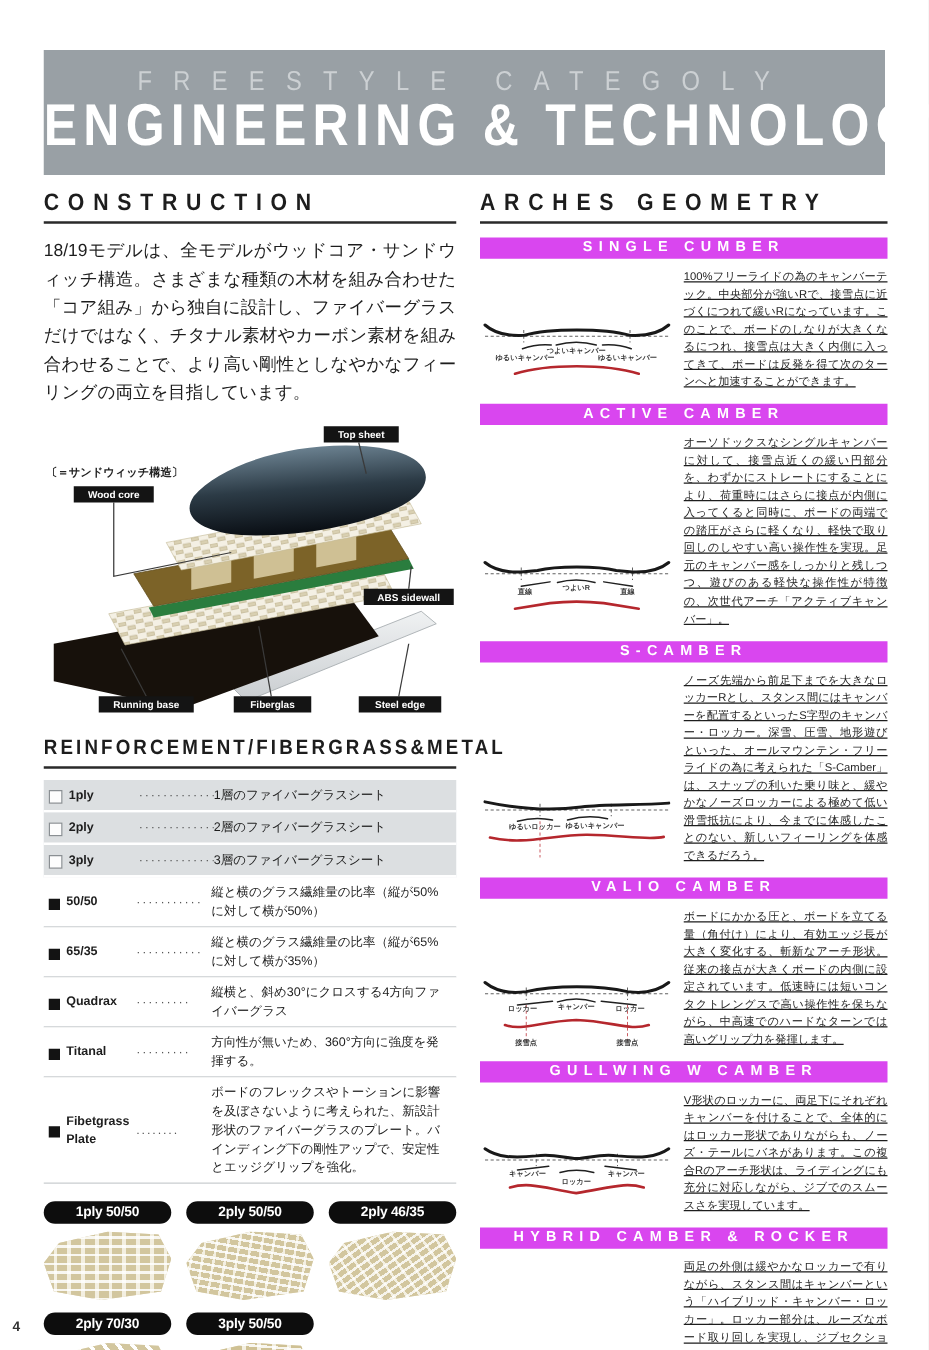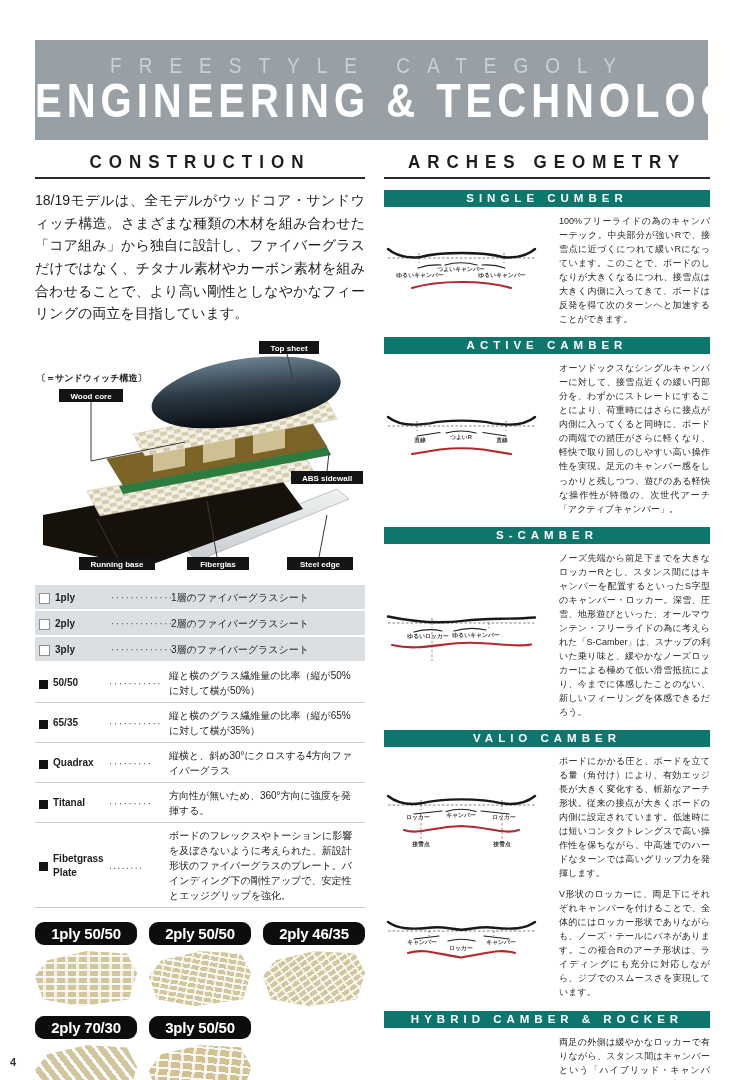--- a/index.html
+++ b/index.html
@@ -8,21 +8,21 @@
   
   .header{position:absolute;left:35px;top:40px;width:673px;height:100px;background:#99a0a5;
           text-align:center;}
   .header-cat{display:inline-block;margin-top:15px;font-size:19px;font-weight:400;
               letter-spacing:17px;color:#ccd0d3;transform:scaleY(1.15);white-space:nowrap;}
   .header-title{display:inline-block;font-size:40px;font-weight:bold;letter-spacing:5px;
                 color:#ffffff;transform:scaleY(1.18);margin-top:2px;white-space:nowrap;}
   
   .col-left{position:absolute;left:35px;top:152px;width:330px;}
   .col-right{position:absolute;left:384px;top:152px;width:326px;}
-  .col-heading{text-align:center;}
+  .col-heading{text-align:left;}
   .col-heading span{display:inline-block;font-size:17px;font-weight:bold;letter-spacing:7px;
                     transform:scaleY(1.12);white-space:nowrap;}
   .rule{border-bottom:2px solid #2a2a2a;margin-top:5px;}
   
   .intro{margin-top:10px;font-size:14px;line-height:1.62;text-align:justify;font-weight:500;}
   .cons-svg{display:block;margin-top:6px;}
   .svg-note{font-size:9px;font-weight:bold;fill:#222;}
   .svg-labelbox{fill:#141414;}
   .svg-labeltext{font-size:8px;fill:#fff;text-anchor:middle;font-weight:bold;}
   .leader{stroke:#3a3a3a;stroke-width:1;fill:none;}
@@ -35,44 +35,44 @@
   .reinf-row.shaded{background:#dcdfe1;border-bottom:2px solid #fff;}
   .marker{width:9px;height:9px;flex:none;margin-top:2px;}
   .marker.open{background:#fdfdfd;border:1px solid #8a8f93;}
   .marker.filled{background:#131313;}
   .term{font-weight:bold;width:56px;flex:none;margin-left:5px;line-height:1.35;}
   .dots{width:60px;flex:none;color:#555;letter-spacing:1.5px;overflow:hidden;white-space:nowrap;}
   .desc{flex:1;font-weight:500;line-height:1.5;}
   
   .swatch-grid{display:grid;grid-template-columns:repeat(3,1fr);gap:10px 12px;margin-top:14px;}
   .swatch-label{background:#0d0d0d;color:#fff;border-radius:9px;text-align:center;
-                font-weight:bold;font-size:15px;letter-spacing:-0.2px;padding:3px 0;white-space:nowrap;}
+                font-weight:bold;font-size:11px;letter-spacing:-0.2px;padding:3px 0;white-space:nowrap;}
   .swatch-art{height:57px;margin-top:4px;}
   .blob{clip-path:polygon(12% 20%,50% 4%,90% 8%,100% 42%,92% 88%,45% 100%,8% 88%,0% 48%);}
   .sw-w1{background-color:#e0d7ba;background-image:
       repeating-linear-gradient(0deg,rgba(255,255,255,.85) 0 2px,transparent 2px 7px),
       repeating-linear-gradient(90deg,#d2c69e 0 8px,#f3efe1 8px 11px);}
   .sw-w2{background-color:#e6dfc6;background-image:
       repeating-linear-gradient(10deg,rgba(255,255,255,.85) 0 2px,transparent 2px 6px),
       repeating-linear-gradient(100deg,#d2c69e 0 7px,#f3efe1 7px 9px);}
   .sw-w3{background-color:#e6dfc6;background-image:
       repeating-linear-gradient(-35deg,rgba(255,255,255,.8) 0 2px,transparent 2px 6px),
       repeating-linear-gradient(55deg,#d2c69e 0 7px,#f3efe1 7px 9px);}
   .sw-w4{background-color:#efe9d6;background-image:
       repeating-linear-gradient(52deg,#d2c69e 0 6px,#ffffff 6px 9px);}
   .sw-w5{background-color:#e0d7ba;background-image:
       repeating-linear-gradient(5deg,rgba(255,255,255,.85) 0 2px,transparent 2px 8px),
       repeating-linear-gradient(95deg,#cfc194 0 9px,#f3efe1 9px 12px);}
   .sw-w6{background-color:#efe9d6;background-image:
       repeating-linear-gradient(40deg,#d2c69e 0 6px,#ffffff 6px 8px),
       repeating-linear-gradient(130deg,rgba(210,198,158,.5) 0 4px,transparent 4px 10px);}
   
-  .arch-banner{background:#0f766e;color:#fff;text-align:center;font-size:11.5px;font-weight:bold;
+  .arch-banner{background:#d946ef;color:#fff;text-align:center;font-size:11.5px;font-weight:bold;
                letter-spacing:5px;padding:2px 0 3px;margin-top:11px;white-space:nowrap;}
-  .arch-body{display:flex;gap:20px;margin-top:7px;align-items:center;}
+  .arch-body{display:flex;gap:8px;margin-top:7px;align-items:flex-end;text-decoration:underline;}
   .arch-svg{width:155px;flex:none;}
   .arch-text{flex:1;font-size:9px;line-height:1.56;text-align:justify;font-weight:500;color:#252525;}
   .board{fill:none;stroke:#191919;stroke-width:2.4;stroke-linecap:round;}
   .dash{stroke:#4a4a4a;stroke-width:0.7;stroke-dasharray:2.5 2;}
   .rdash{stroke:#c2444a;stroke-width:0.7;stroke-dasharray:2.5 2;}
   .accent{fill:none;stroke:#202020;stroke-width:1.2;stroke-linecap:round;}
   .redline{fill:none;stroke:#b5272d;stroke-width:2.1;stroke-linecap:round;}
   .dlabel{font-size:5.8px;fill:#3a3a3a;text-anchor:middle;font-weight:600;}
   
   .page-num{position:absolute;left:10px;top:1056px;font-size:11px;font-weight:bold;color:#333;}
@@ -149,20 +149,24 @@
 
       <line x1="182" y1="218" x2="172" y2="162" class="leader"></line>
       <rect x="152" y="218" width="62" height="13" class="svg-labelbox"></rect>
       <text x="183" y="227.5" class="svg-labeltext">Fiberglas</text>
 
       <line x1="284" y1="218" x2="292" y2="176" class="leader"></line>
       <rect x="252" y="218" width="66" height="13" class="svg-labelbox"></rect>
       <text x="285" y="227.5" class="svg-labeltext">Steel edge</text>
     </svg>
 
+    <div class="reinf-heading">
+      <span>REINFORCEMENT/FIBERGRASS&amp;METAL</span>
+      <div class="rule"></div>
+    </div>
     <div class="reinf-list">
   <div class="reinf-row shaded">
     <span class="marker open"></span>
     <span class="term">1ply</span>
     <span class="dots">·············</span>
     <span class="desc">1層のファイバーグラスシート</span>
   </div>
 
   <div class="reinf-row shaded">
     <span class="marker open"></span>
@@ -327,20 +331,21 @@
               <text class="dlabel" x="77" y="31">キャンバー</text>
               <text class="dlabel" x="120" y="33">ロッカー</text>
               <text class="dlabel" x="37" y="60">接雪点</text>
               <text class="dlabel" x="118" y="60">接雪点</text>
             </svg>
       <div class="arch-text">ボードにかかる圧と、ボードを立てる量（角付け）により、有効エッジ長が大きく変化する、斬新なアーチ形状。従来の接点が大きくボードの内側に設定されています。低速時には短いコンタクトレングスで高い操作性を保ちながら、中高速でのハードなターンでは高いグリップ力を発揮します。</div>
     </div>
   </div>
 
   <div class="arch-section">
+    <div class="arch-banner">GULLWING W CAMBER</div>
     <div class="arch-body">
       <svg class="arch-svg" width="155" height="62" viewBox="0 0 155 62">
               <line x1="4" y1="19" x2="151" y2="19" class="dash"></line>
               <line x1="45" y1="14" x2="45" y2="24" class="dash"></line>
               <line x1="110" y1="14" x2="110" y2="24" class="dash"></line>
               <path d="M4,10 C14,17 27,17.6 45,15.7 C59,13.8 67,17.4 77.5,17.8 C88,17.4 96,13.8 110,15.7 C128,17.6 141,17 151,10" class="board"></path>
               <path d="M30,27 L55,24" class="accent"></path>
               <path d="M64,29 Q77,25.5 91,29" class="accent"></path>
               <path d="M125,27 L100,24" class="accent"></path>
               <path d="M24,41 C39,36.5 50,41 77,45.5 C105,41 116,36.5 131,41" class="redline"></path>

